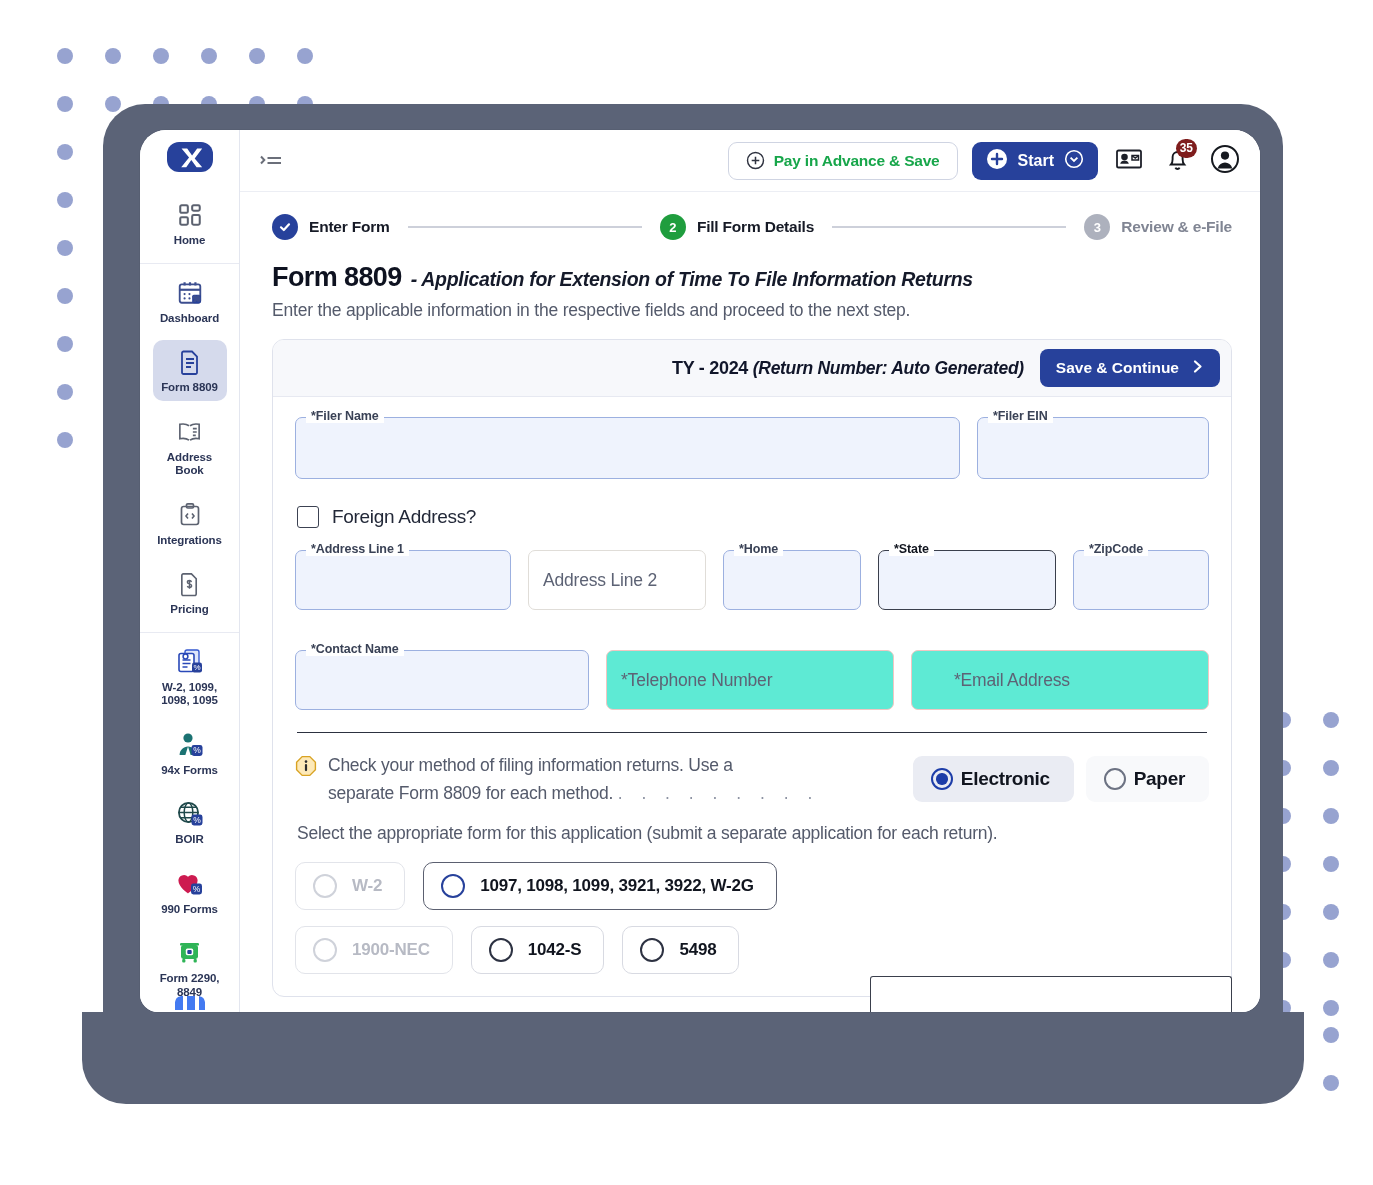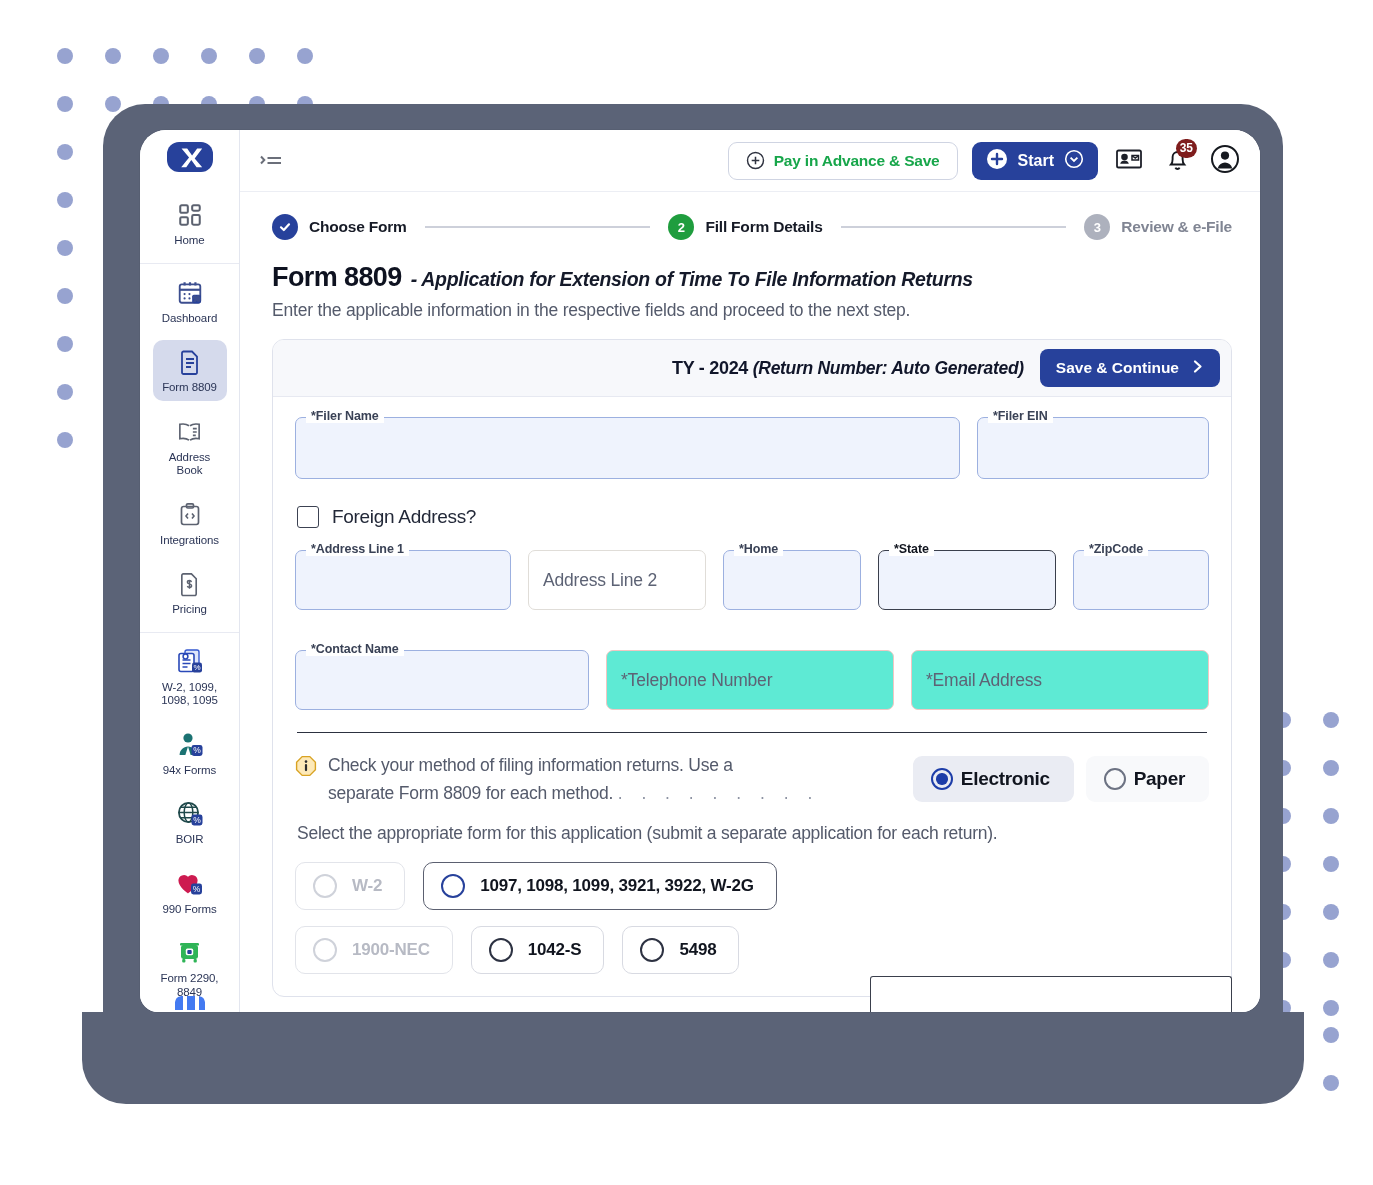--- a/index.html
+++ b/index.html
@@ -65,21 +65,21 @@
     padding: 7px 2px 6px 2px;
     border-radius: 10px;
     display: flex; flex-direction: column; align-items: center;
     cursor: pointer;
   }
   .side-item.active { background:#d5daec; }
   .side-icon { height: 30px; display:flex; align-items:center; justify-content:center; margin-bottom:4px; }
   .side-icon svg { display:block; }
   .side-label {
     font-size: 11.5px; line-height: 13.5px;
-    color: #2b3556; text-align: center; font-weight: 400;
+    color: #2b3556; text-align: center; font-weight: 700;
     letter-spacing: -0.1px;
   }
   .side-clip {
     position:absolute; bottom: 2px; left:0; width:100%;
     height: 14px; overflow:hidden;
     display:flex; justify-content:center;
   }
   .side-clip .stub { width: 30px; height: 24px; border-radius:6px;
     background: linear-gradient(#2f6cf0,#2f6cf0) ; opacity:.9;
     -webkit-mask: repeating-linear-gradient(90deg,#000 0 8px,transparent 8px 12px);
@@ -549,21 +549,21 @@
 
       <div id="content">
 
         <div id="stepper">
           <div class="step">
             <span class="step-bubble done">
               <svg width="14" height="14" viewBox="0 0 14 14" fill="none" stroke="#fff" stroke-width="2.2" stroke-linecap="round" stroke-linejoin="round">
                   <path d="M3 7.3 5.8 10 11 4.3"></path>
                 </svg>
             </span>
-            <span class="step-label">Choose Form</span>
+            <span class="step-label">Enter Form</span>
           </div>
           <div class="step-line"></div>
           <div class="step">
             <span class="step-bubble current">2</span>
             <span class="step-label">Fill Form Details</span>
           </div>
           <div class="step-line"></div>
           <div class="step">
             <span class="step-bubble todo">3</span>
             <span class="step-label muted">Review &amp; e-File</span>
@@ -638,21 +638,21 @@
               <div class="field" style="flex:0 0 294px;">
                 <div class="box" style="height:60px;"></div>
                 <span class="legend">*Contact Name</span>
               </div>
               <div class="field pink" style="flex:0 0 288px;">
                 <div class="box" style="height:60px;">
                   <span class="ph pinkph">*Telephone Number</span>
                 </div>
               </div>
               <div class="field pink" style="flex:1 1 0;">
-                <div class="box" style="height:60px;">
+                <div class="box" style="height:60px;padding-left:28px;">
                   <span class="ph pinkph">*Email Address</span>
                 </div>
               </div>
             </div>
 
             <hr class="sep">
 
             <div id="method-row">
               <div id="method-note">
                 <span style="margin-top:4px;flex:0 0 22px;">

